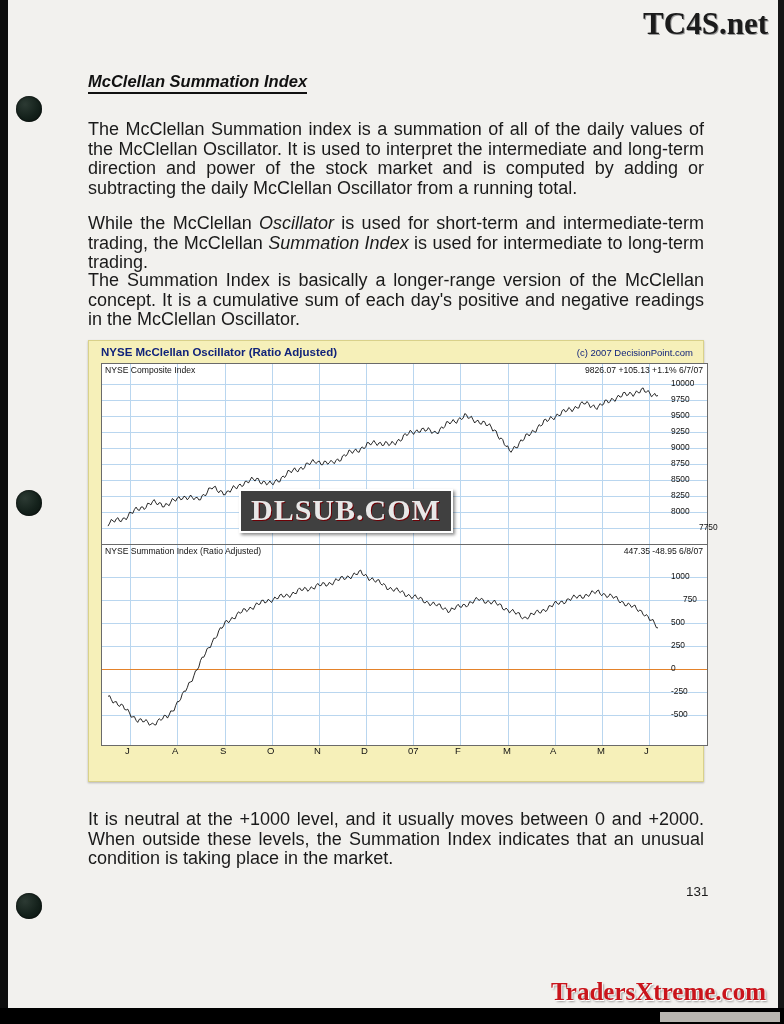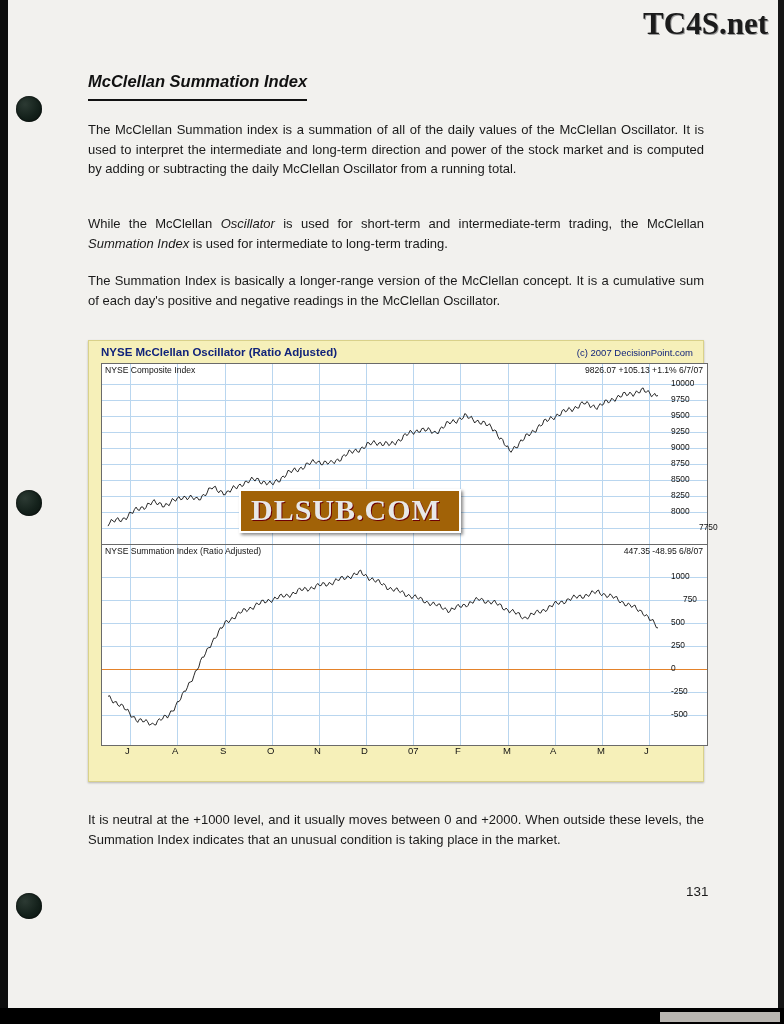--- a/index.html
+++ b/index.html
@@ -63,28 +63,28 @@
   }
 
   #title {
     position: absolute;
     left: 88px; top: 72px;
     font-size: 16.5px;
     font-weight: bold;
     font-style: italic;
     color: #111;
     border-bottom: 2px solid #111;
-    padding-bottom: 8px;
+    padding-bottom: 1px;
   }
 
   .para {
     position: absolute;
     left: 88px;
     width: 616px;
-    font-size: 13px;
+    font-size: 18px;
     line-height: 19.5px;
     color: #1a1a1a;
     text-align: justify;
   }
   #p1 { top: 120px; }
   #p2 { top: 214px; }
   #p3 { top: 271px; }
   #p4 { top: 810px; }
 
   .pageno {
@@ -163,23 +163,23 @@
 
   
   #watermark {
     position: absolute;
     left: 150px; top: 148px;
     font-family: "Liberation Serif", serif;
     font-weight: bold;
     font-size: 30px;
     letter-spacing: 1px;
     color: #e8e8e8;
-    background: #a16207;
+    background: #404040;
     border: 2px solid #ffffff;
-    padding: 2px 18px 4px 10px;
+    padding: 2px 10px 4px 10px;
     box-shadow: 2px 2px 3px rgba(0,0,0,0.45);
     z-index: 6;
     white-space: nowrap;
     text-shadow: 1px 1px 0 #6d0005;
   }
 
   
   #footer-brand {
     position: absolute;
     right: 18px; bottom: 18px;
@@ -317,13 +317,14 @@
         <span style="left: 543px;">J</span>
       </div>
 
     <div id="watermark">DLSUB.COM</div>
   </div>
 
   <div class="para" id="p4">It is neutral at the +1000 level, and it usually moves between 0 and +2000.  When outside these levels, the Summation Index indicates that an unusual condition is taking place in the market.</div>
 
   <div class="pageno">131</div>
 
+  <div id="footer-brand">TradersXtreme.com</div>
 </div>
 
 </body></html>

